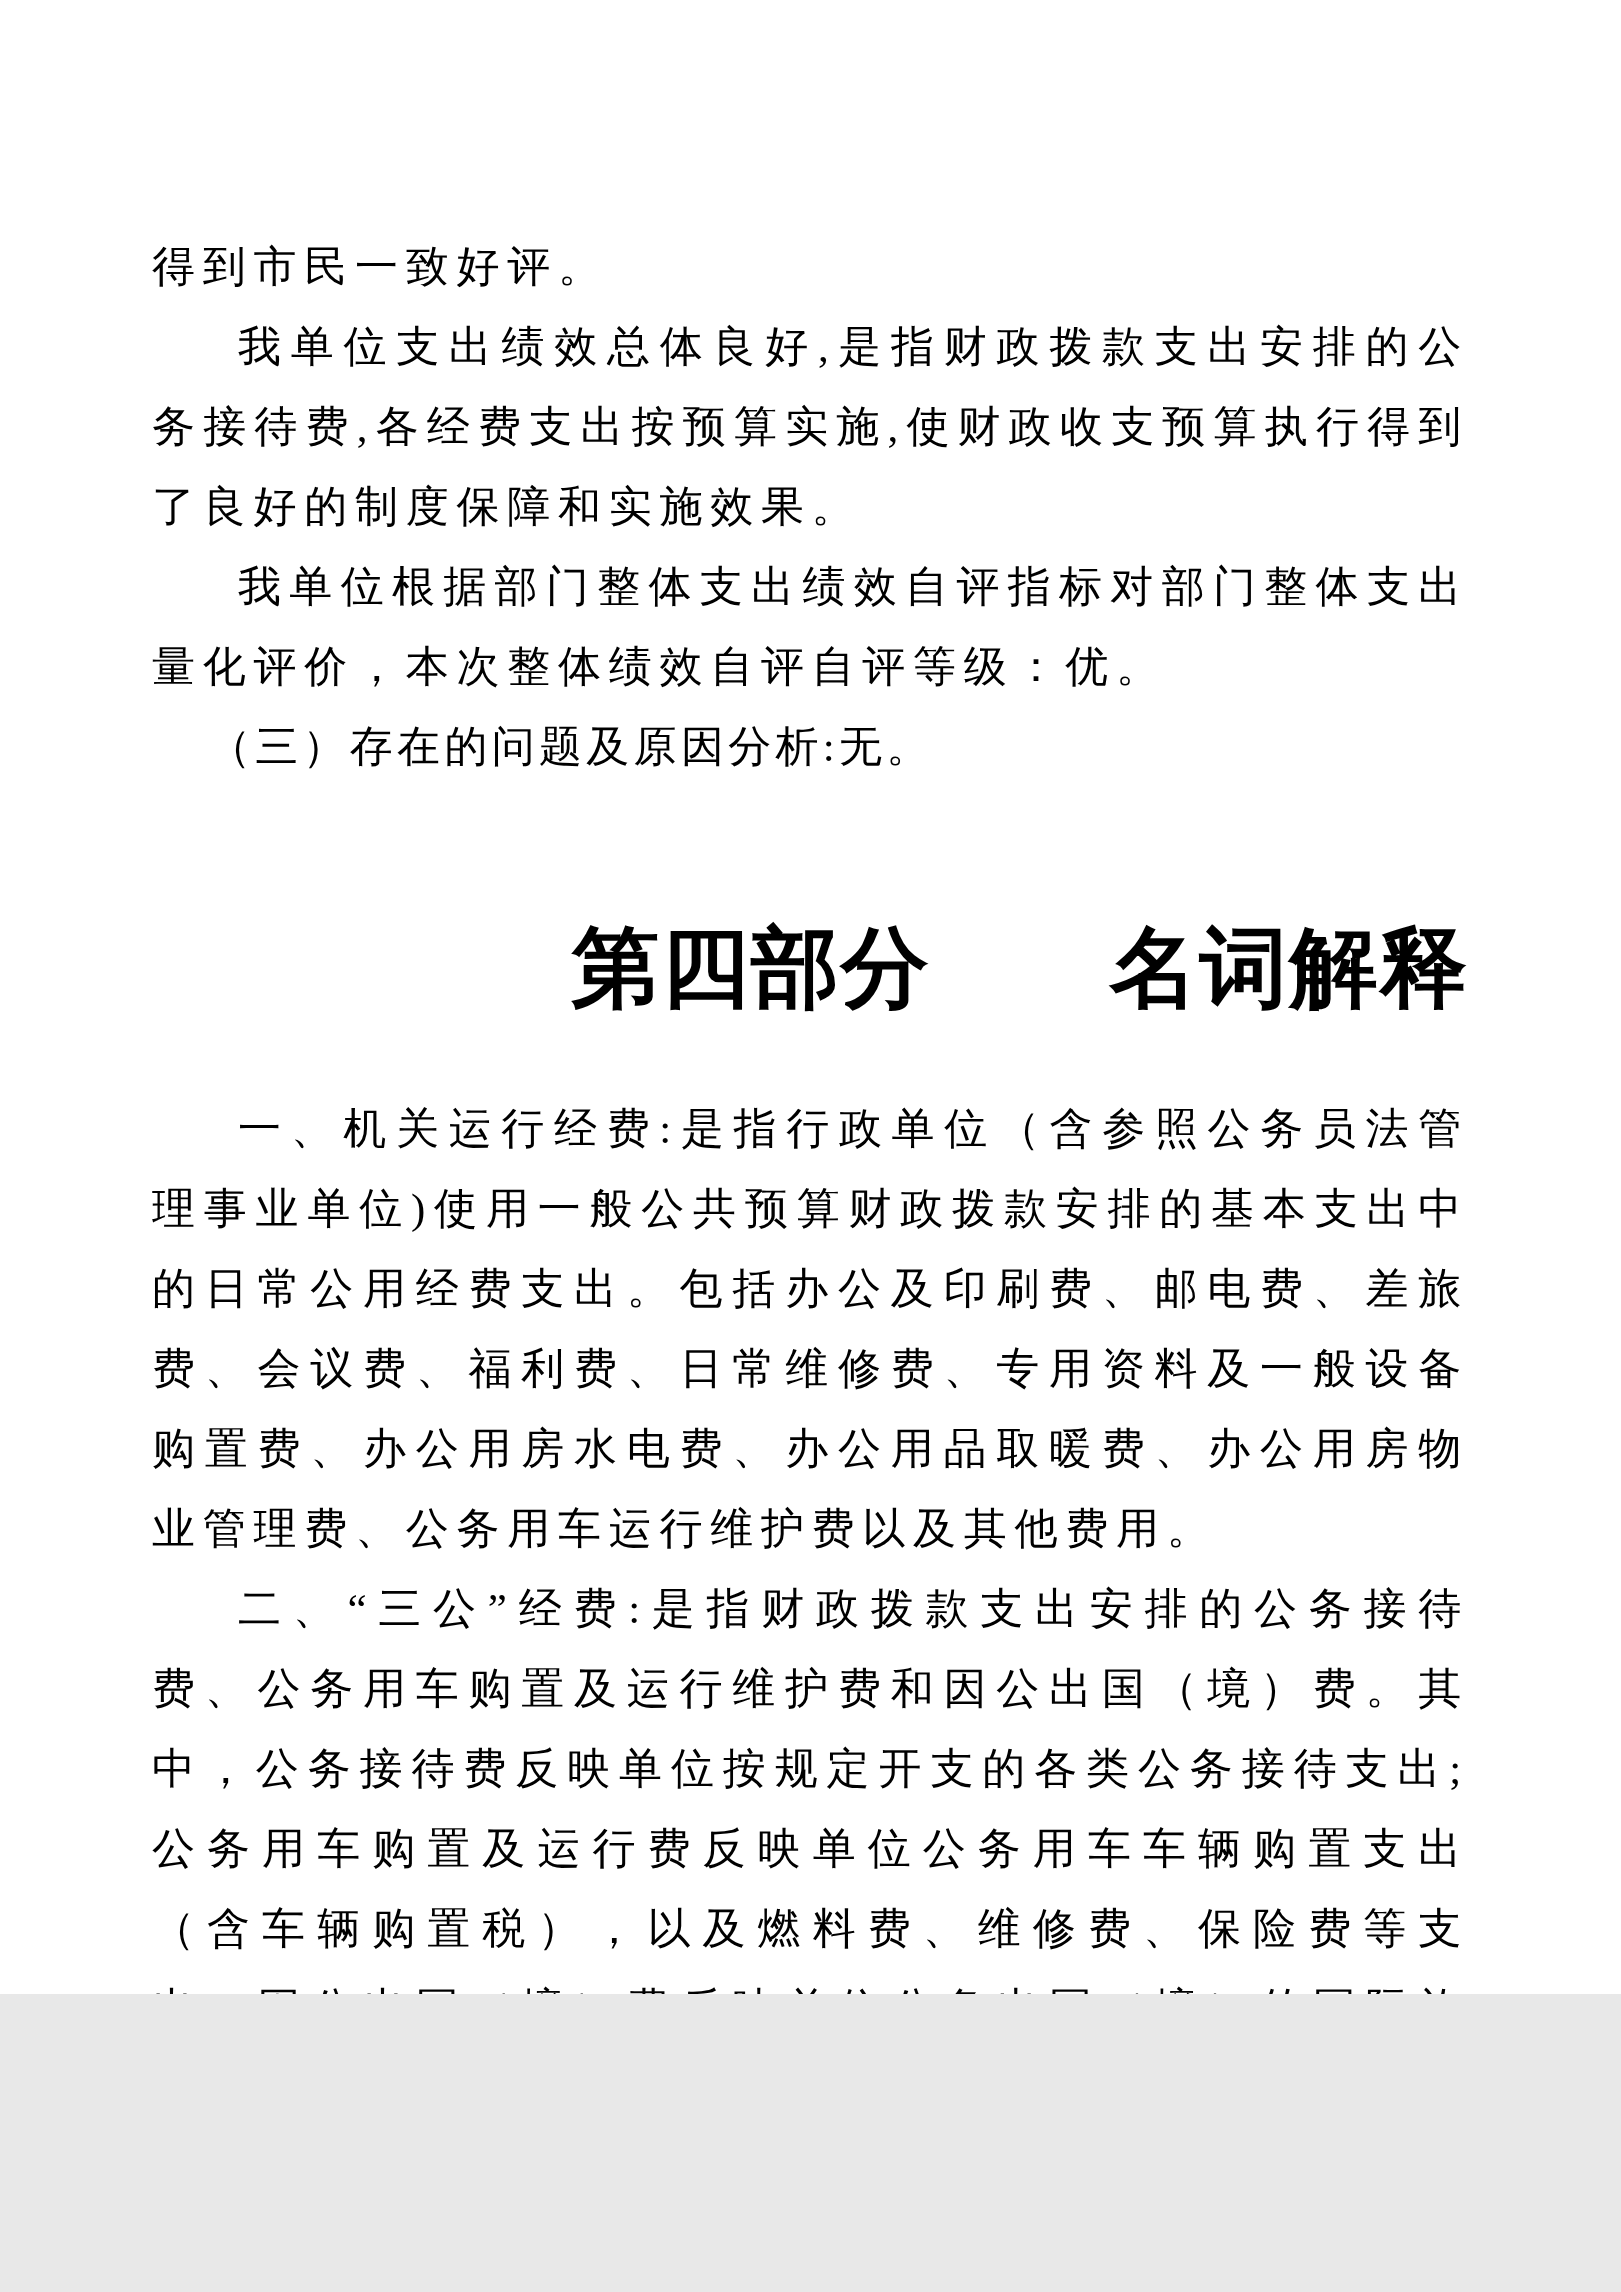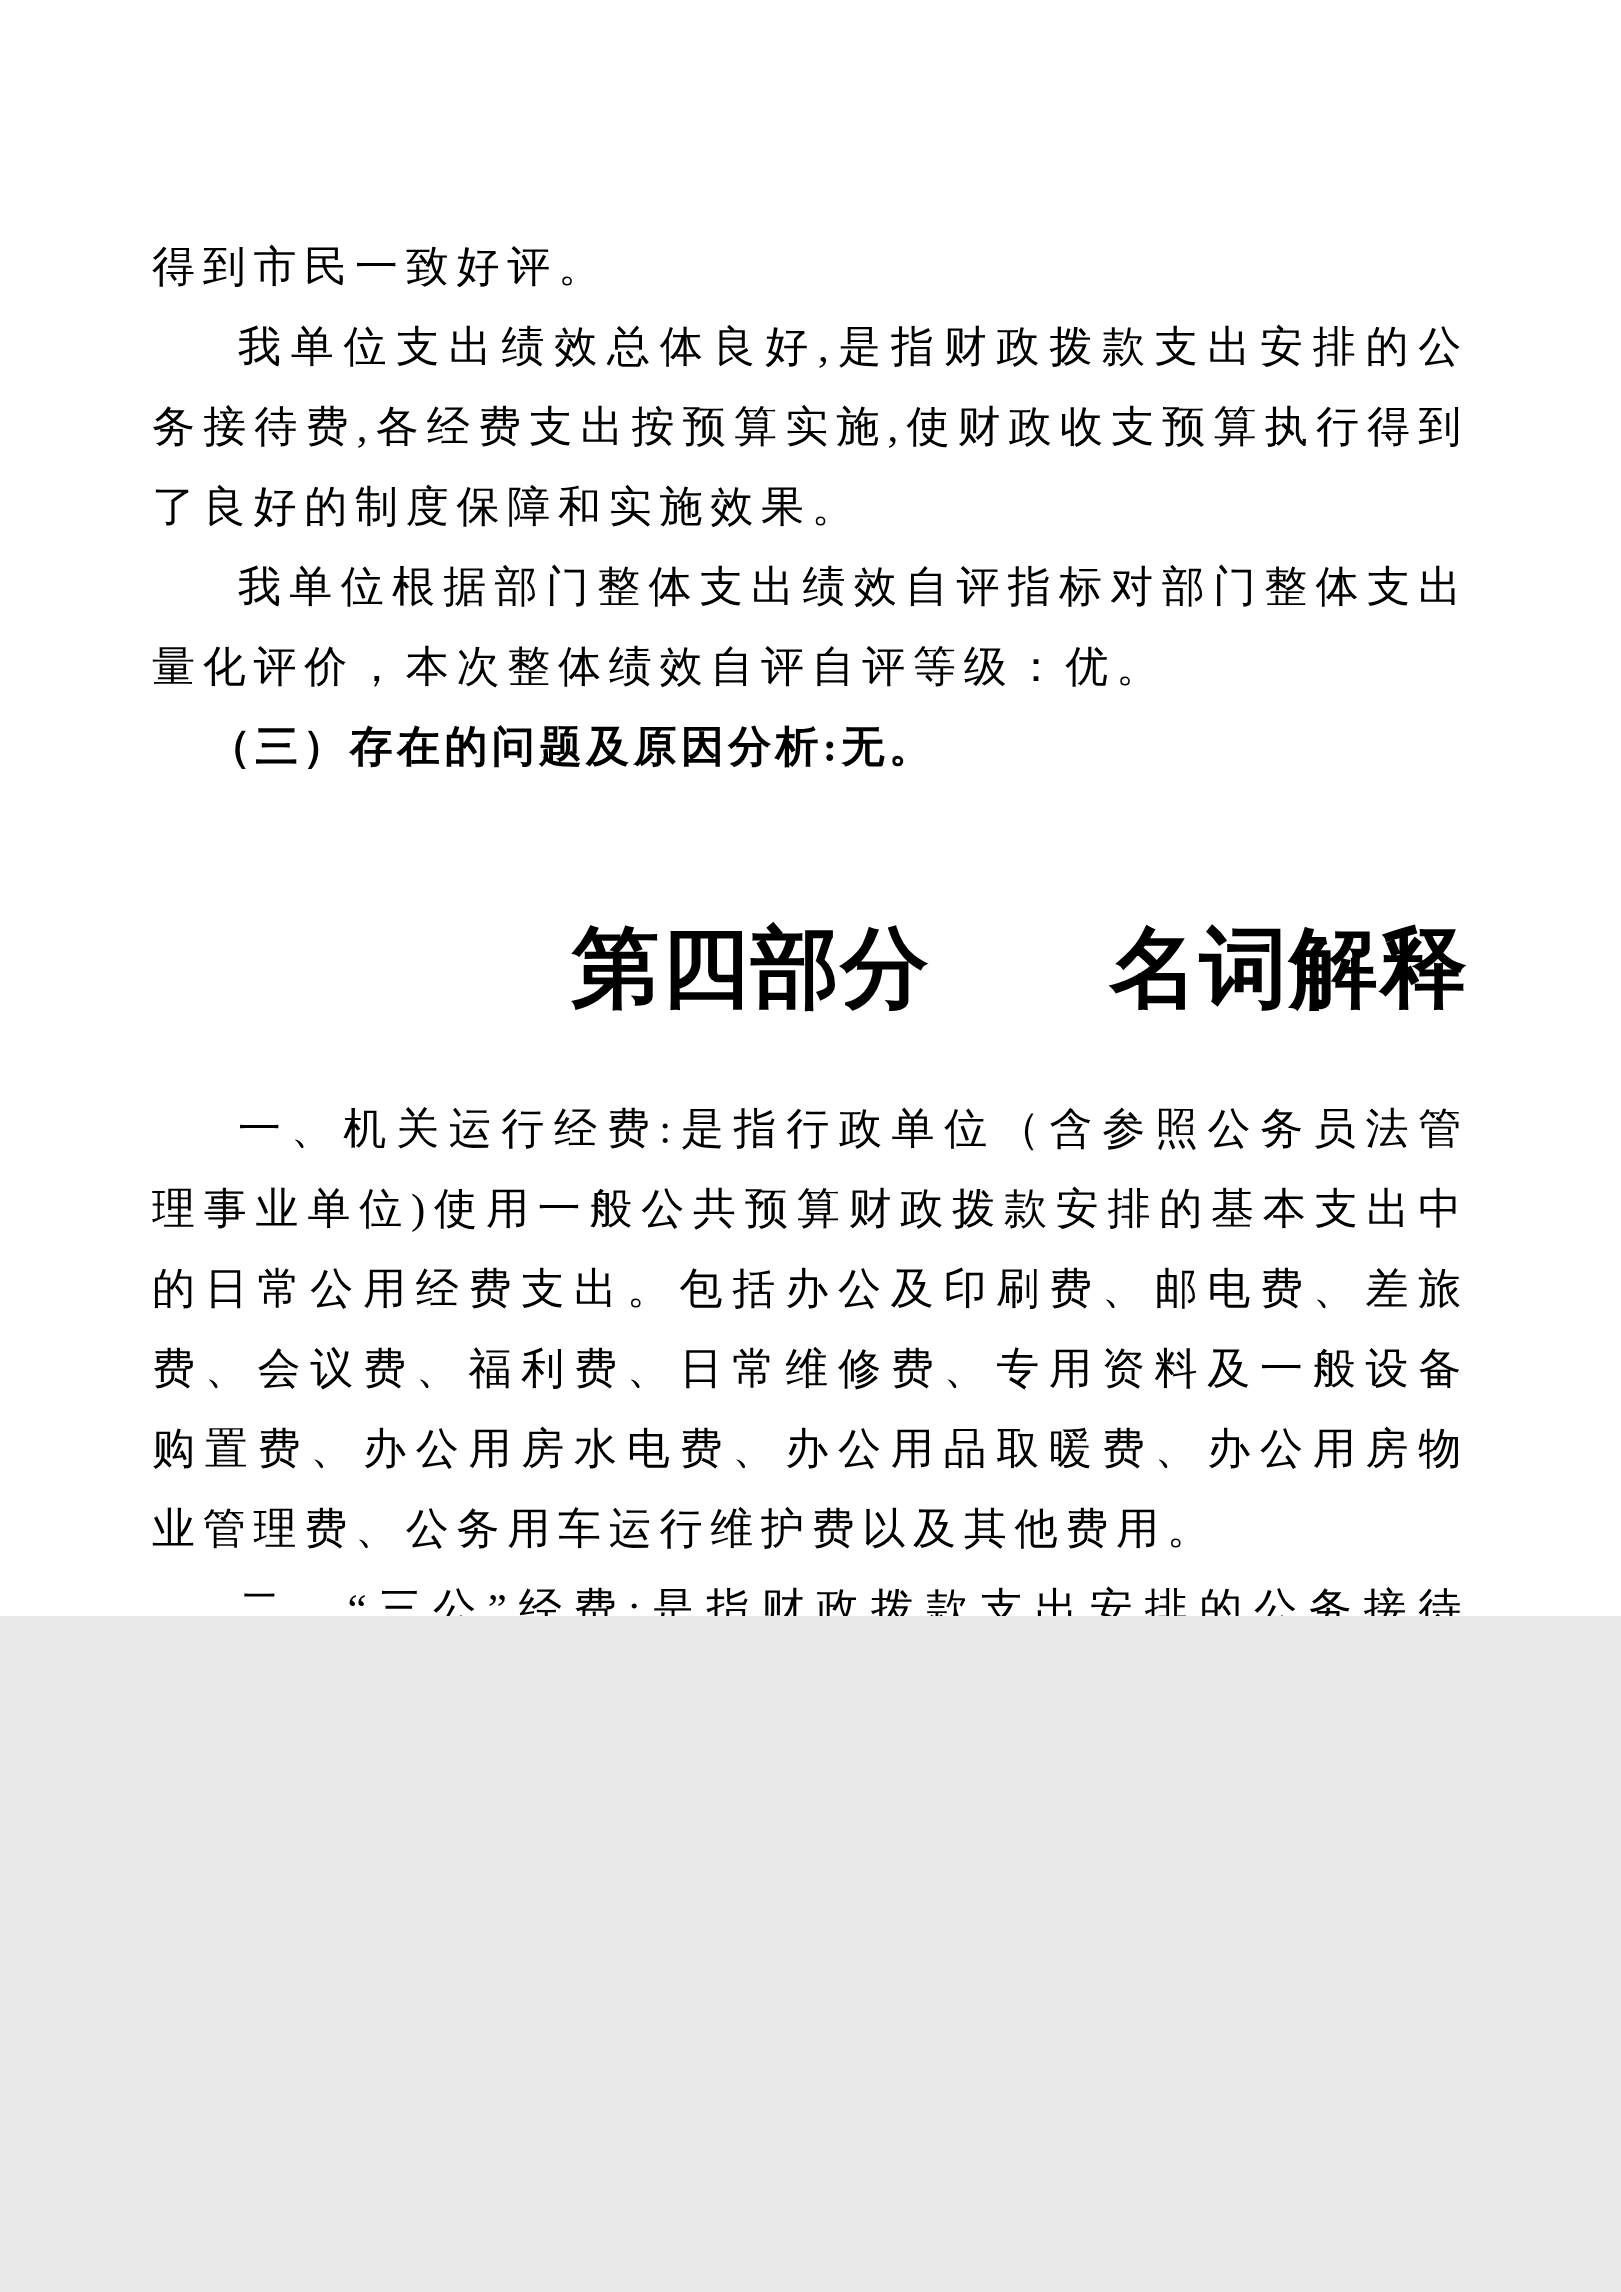--- a/index.html
+++ b/index.html
@@ -3,21 +3,21 @@
 <meta charset="utf-8">
 <style>
   html, body {
     margin: 0;
     padding: 0;
     background: #e8e8e8;
   }
   .page {
     position: relative;
     width: 1621px;
-    height: 1616px;
+    height: 1994px;
     margin: 0 auto;
     background: #ffffff;
     box-sizing: border-box;
     padding: 227px 152px 0 152px;
     overflow: hidden;
     color: #000000;
     font-family: "Liberation Serif", "DejaVu Serif", serif;
   }
   p.body-para {
     margin: 0;
@@ -25,21 +25,21 @@
     line-height: 80px;
     letter-spacing: 0.18em;
     text-align: justify;
     text-justify: inter-character;
     color: #000000;
   }
   p.indent {
     text-indent: 2em;
   }
   p.bold-line {
-    font-weight: bold;
+    font-weight: normal;
     letter-spacing: 0.10em;
     text-indent: 1.3em;
   }
   h1.section-heading {
     margin: 116px 0 57px 0;
     font-size: 88px;
     line-height: 129px;
     font-weight: bold;
     text-align: right;
     letter-spacing: 0.02em;

